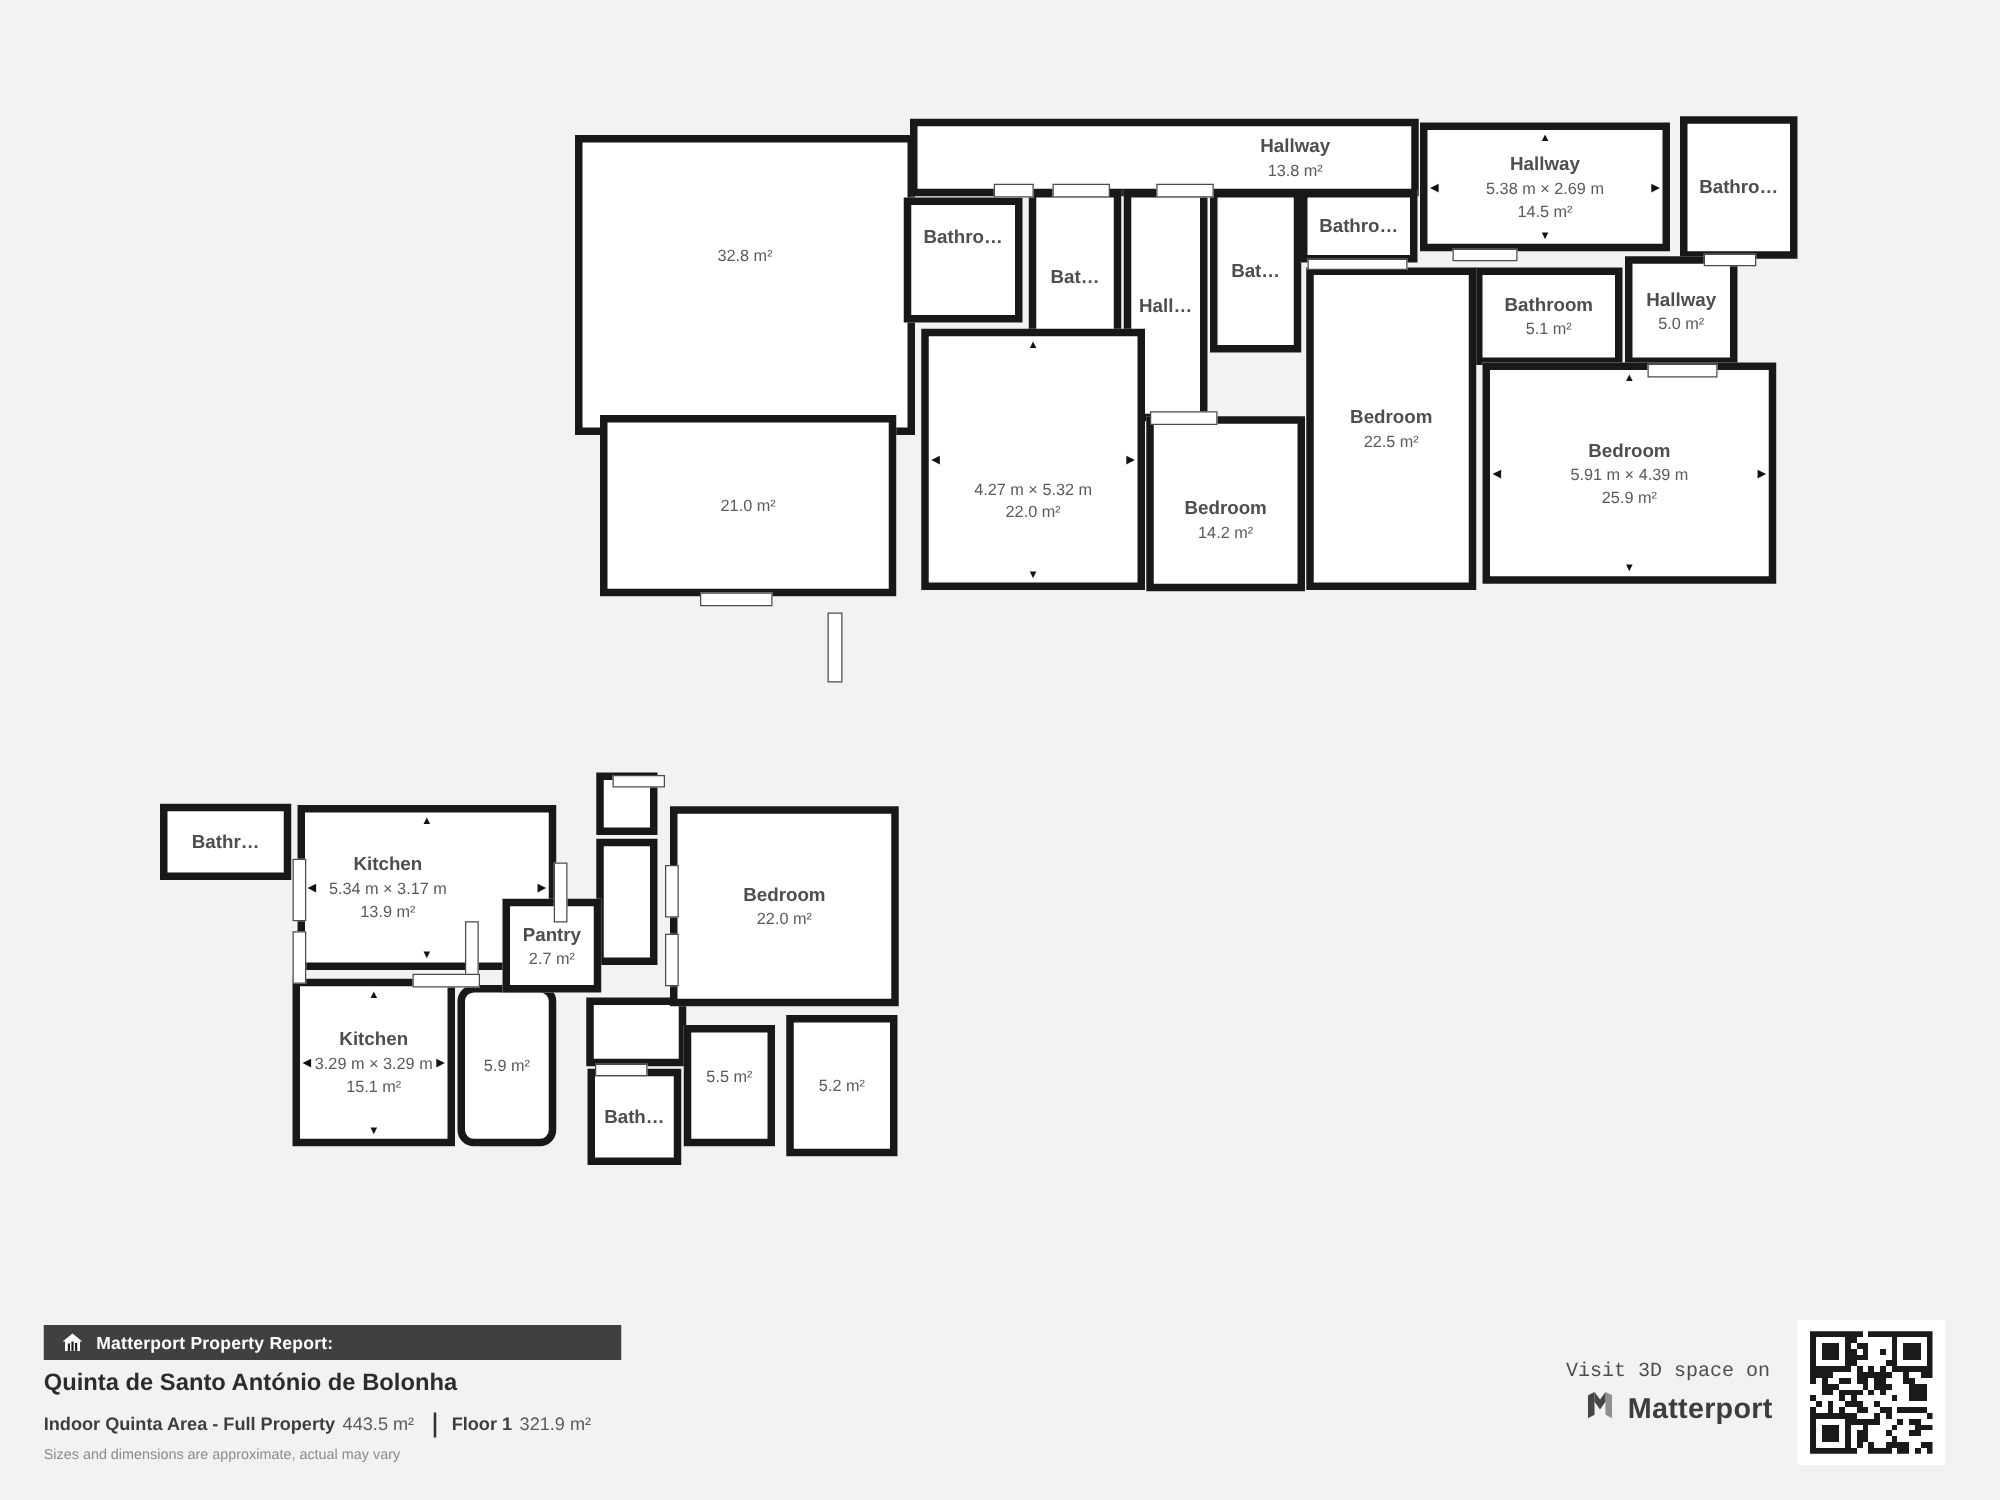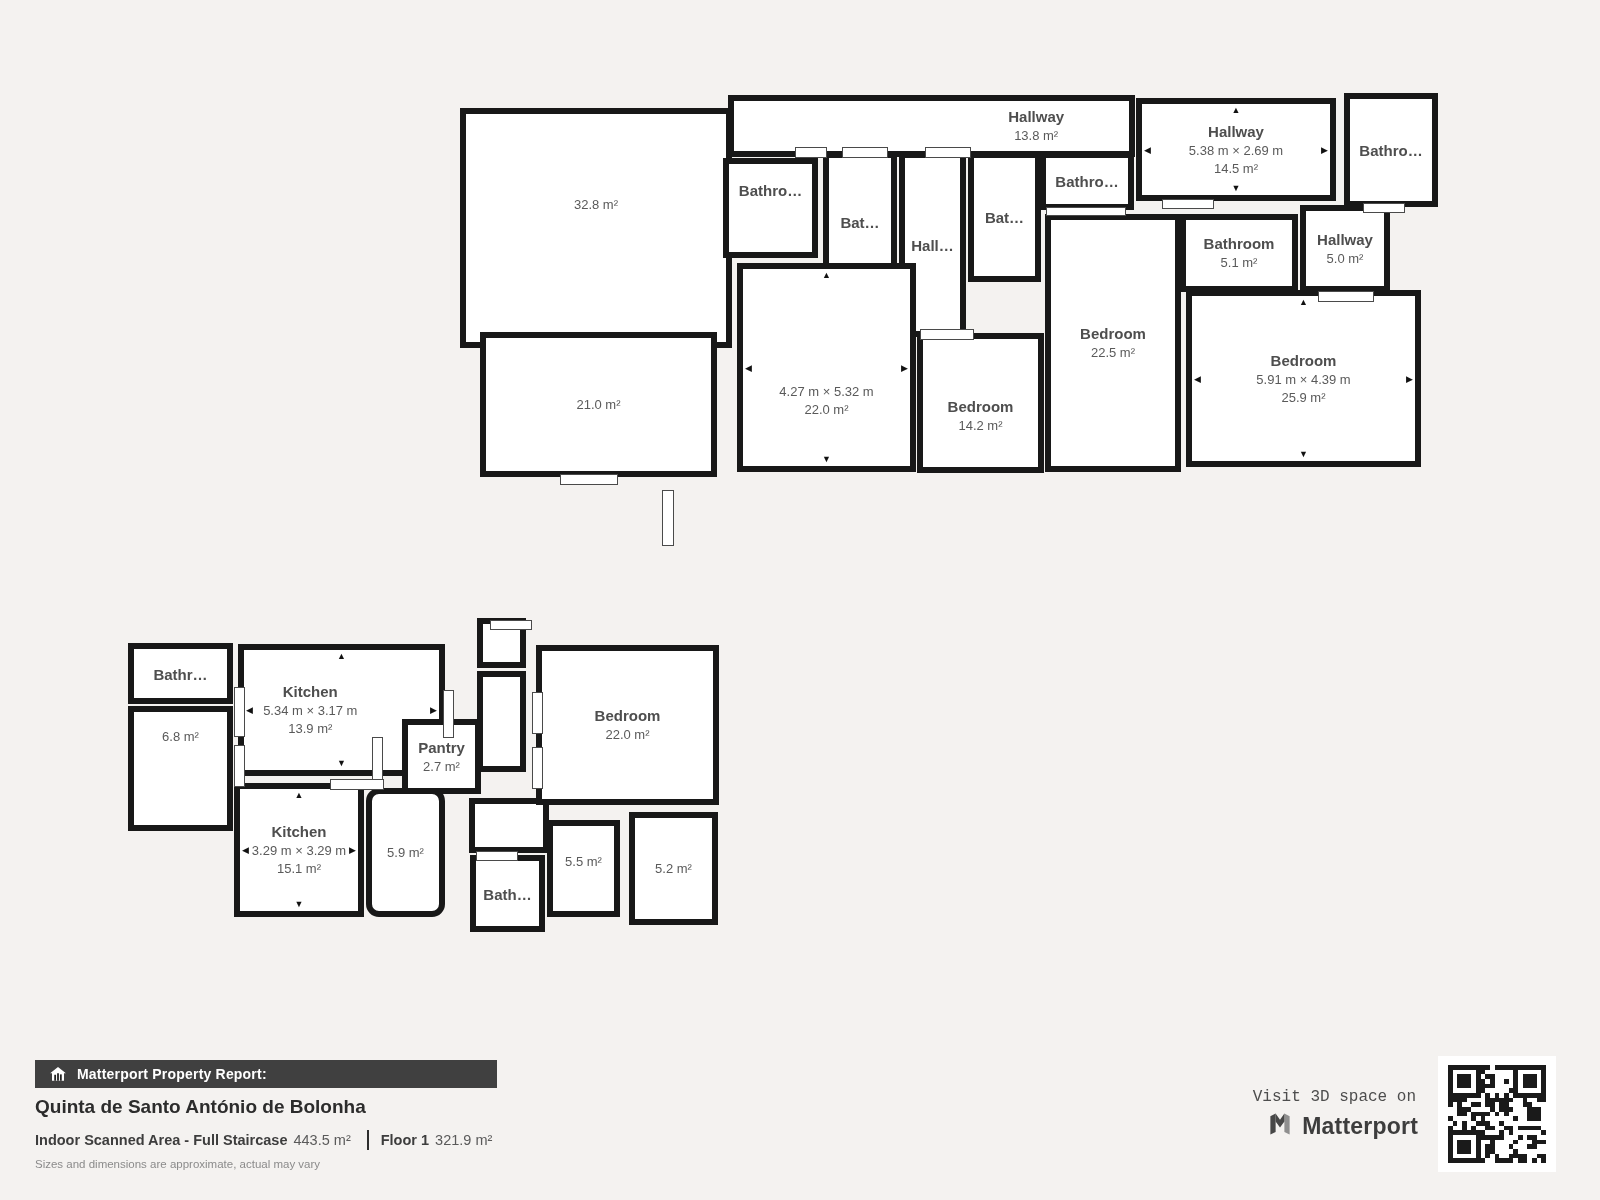--- a/index.html
+++ b/index.html
@@ -168,25 +168,20 @@
       <div class="rlabel" style="left: 50%; top: 50%;">
         <span class="ra">21.0 m²</span>
       </div>
     </div>
     <div class="room" style="left: 477px; top: 618px; width: 49px; height: 50px;"></div>
     <div class="room" style="left: 477px; top: 671px; width: 49px; height: 101px;"></div>
     <div class="room" style="left: 469px; top: 798px; width: 80px; height: 55px;"></div>
     <div class="room" style="left: 128px; top: 643px; width: 105px; height: 61px;">
       <div class="rlabel" style="left: 50%; top: 50%;">
         <span class="rn">Bathr…</span>
-      </div>
-    </div>
-    <div class="room" style="left: 128px; top: 706px; width: 105px; height: 125px;">
-      <div class="rlabel" style="left: 50%; top: 22%;">
-        <span class="ra">6.8 m²</span>
       </div>
     </div>
     <div class="room" style="left: 238px; top: 644px; width: 207px; height: 132px;">
       <div class="rlabel" style="left: 34%; top: 50%;">
         <span class="rn">Kitchen</span>
         <span class="rd">5.34 m × 3.17 m</span>
         <span class="ra">13.9 m²</span>
       </div>
       <span class="arr a-up">▲</span>
       <span class="arr a-down">▼</span>
@@ -265,21 +260,21 @@
       <rect x="10.8" y="11" width="2.4" height="10" fill="#232323"></rect>
       <rect x="14.6" y="12.5" width="2.4" height="8.5" fill="#232323"></rect>
     </svg>
   </span>
   <span>Matterport Property Report:</span>
 </div>
 
 <div class="prop-title">Quinta de Santo António de Bolonha</div>
 
 <div class="stats">
-  <span class="b">Indoor Scanned Area - Full Staircase</span>
+  <span class="b">Indoor Quinta Area - Full Property</span>
   <span class="val">443.5 m²</span>
   <span class="vdiv"></span>
   <span class="b">Floor 1</span>
   <span class="val">321.9 m²</span>
 </div>
 
 <div class="disclaimer">Sizes and dimensions are approximate, actual may vary</div>
 
 <div class="cta">
   <div class="visit">Visit 3D space on</div>

